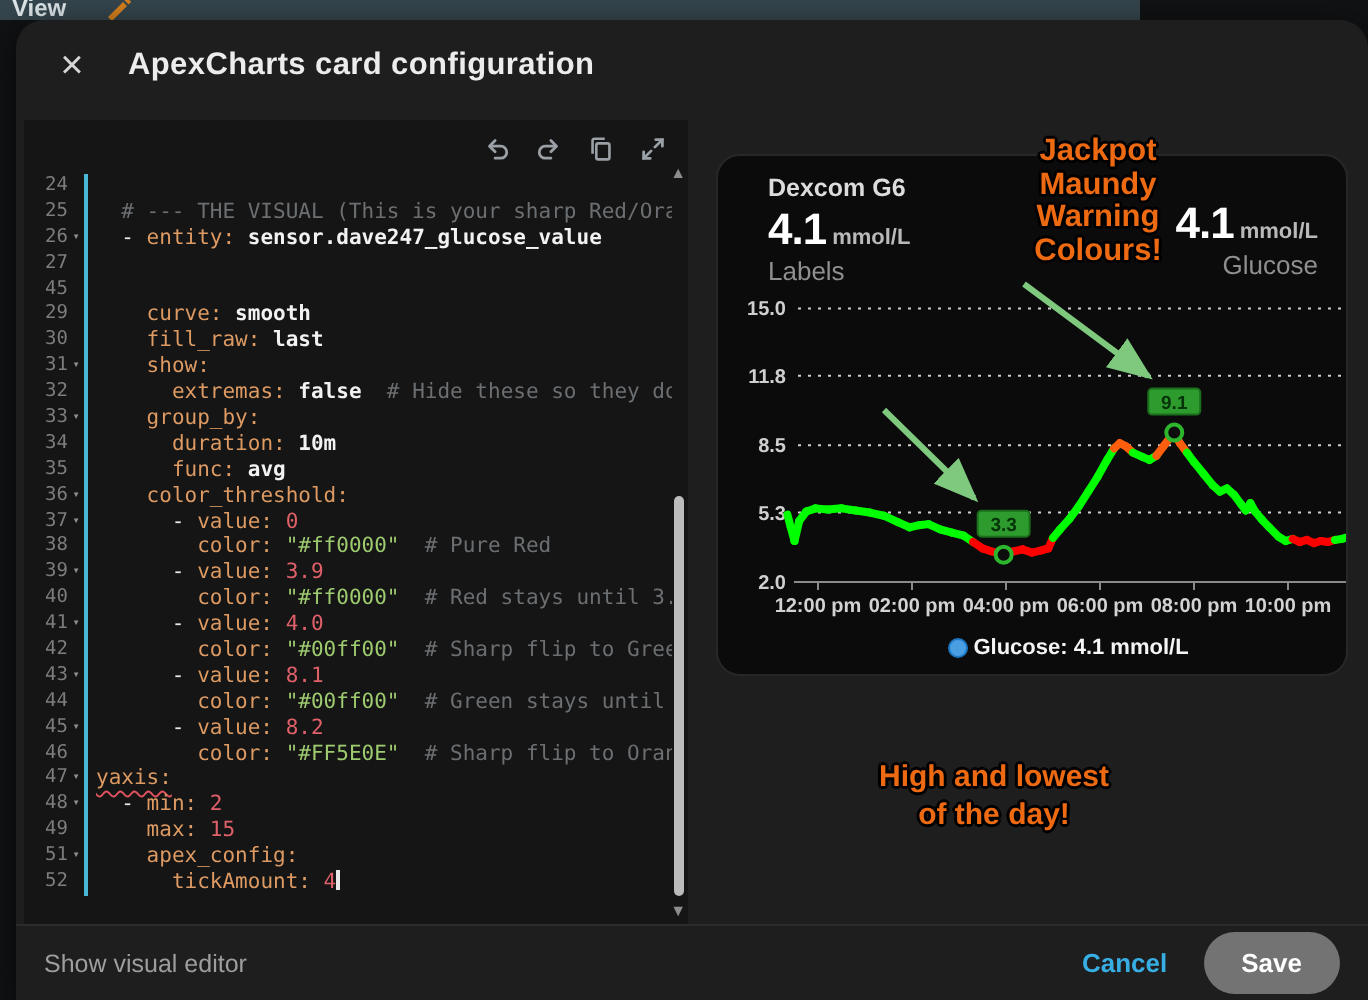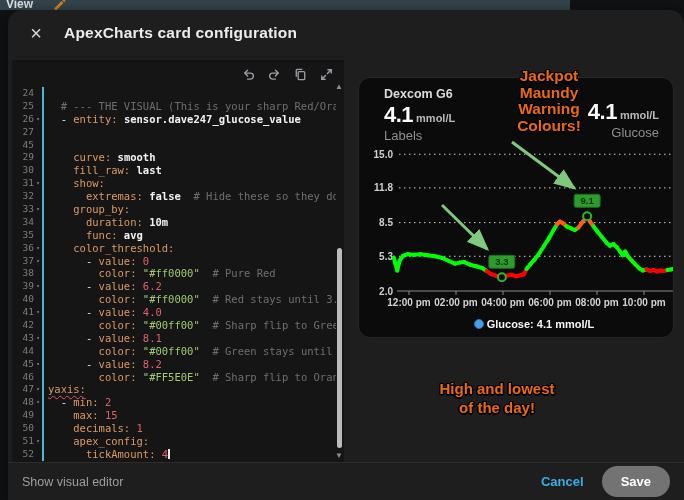--- a/index.html
+++ b/index.html
@@ -114,32 +114,31 @@
         <div class="code-row"><span class="gut-num">29</span><span class="gut-fold"></span><span class="gut-bar"></span><span class="code-text"><span class="tp">    </span><span class="tk">curve:</span><span class="tv"> smooth</span></span></div>
         <div class="code-row"><span class="gut-num">30</span><span class="gut-fold"></span><span class="gut-bar"></span><span class="code-text"><span class="tp">    </span><span class="tk">fill_raw:</span><span class="tv"> last</span></span></div>
         <div class="code-row"><span class="gut-num">31</span><span class="gut-fold">▾</span><span class="gut-bar"></span><span class="code-text"><span class="tp">    </span><span class="tk">show:</span></span></div>
         <div class="code-row"><span class="gut-num">32</span><span class="gut-fold"></span><span class="gut-bar"></span><span class="code-text"><span class="tp">      </span><span class="tk">extremas:</span><span class="tv"> false</span><span class="tc">  # Hide these so they don't turn</span></span></div>
         <div class="code-row"><span class="gut-num">33</span><span class="gut-fold">▾</span><span class="gut-bar"></span><span class="code-text"><span class="tp">    </span><span class="tk">group_by:</span></span></div>
         <div class="code-row"><span class="gut-num">34</span><span class="gut-fold"></span><span class="gut-bar"></span><span class="code-text"><span class="tp">      </span><span class="tk">duration:</span><span class="tv"> 10m</span></span></div>
         <div class="code-row"><span class="gut-num">35</span><span class="gut-fold"></span><span class="gut-bar"></span><span class="code-text"><span class="tp">      </span><span class="tk">func:</span><span class="tv"> avg</span></span></div>
         <div class="code-row"><span class="gut-num">36</span><span class="gut-fold">▾</span><span class="gut-bar"></span><span class="code-text"><span class="tp">    </span><span class="tk">color_threshold:</span></span></div>
         <div class="code-row"><span class="gut-num">37</span><span class="gut-fold">▾</span><span class="gut-bar"></span><span class="code-text"><span class="tp">      - </span><span class="tk">value:</span><span class="tn"> 0</span></span></div>
         <div class="code-row"><span class="gut-num">38</span><span class="gut-fold"></span><span class="gut-bar"></span><span class="code-text"><span class="tp">        </span><span class="tk">color:</span><span class="ts"> "#ff0000"</span><span class="tc">  # Pure Red</span></span></div>
-        <div class="code-row"><span class="gut-num">39</span><span class="gut-fold">▾</span><span class="gut-bar"></span><span class="code-text"><span class="tp">      - </span><span class="tk">value:</span><span class="tn"> 6.2</span></span></div>
+        <div class="code-row"><span class="gut-num">39</span><span class="gut-fold">▾</span><span class="gut-bar"></span><span class="code-text"><span class="tp">      - </span><span class="tk">value:</span><span class="tn"> 3.9</span></span></div>
         <div class="code-row"><span class="gut-num">40</span><span class="gut-fold"></span><span class="gut-bar"></span><span class="code-text"><span class="tp">        </span><span class="tk">color:</span><span class="ts"> "#ff0000"</span><span class="tc">  # Red stays until 3.9</span></span></div>
         <div class="code-row"><span class="gut-num">41</span><span class="gut-fold">▾</span><span class="gut-bar"></span><span class="code-text"><span class="tp">      - </span><span class="tk">value:</span><span class="tn"> 4.0</span></span></div>
         <div class="code-row"><span class="gut-num">42</span><span class="gut-fold"></span><span class="gut-bar"></span><span class="code-text"><span class="tp">        </span><span class="tk">color:</span><span class="ts"> "#00ff00"</span><span class="tc">  # Sharp flip to Green</span></span></div>
         <div class="code-row"><span class="gut-num">43</span><span class="gut-fold">▾</span><span class="gut-bar"></span><span class="code-text"><span class="tp">      - </span><span class="tk">value:</span><span class="tn"> 8.1</span></span></div>
         <div class="code-row"><span class="gut-num">44</span><span class="gut-fold"></span><span class="gut-bar"></span><span class="code-text"><span class="tp">        </span><span class="tk">color:</span><span class="ts"> "#00ff00"</span><span class="tc">  # Green stays until 8.1</span></span></div>
         <div class="code-row"><span class="gut-num">45</span><span class="gut-fold">▾</span><span class="gut-bar"></span><span class="code-text"><span class="tp">      - </span><span class="tk">value:</span><span class="tn"> 8.2</span></span></div>
         <div class="code-row"><span class="gut-num">46</span><span class="gut-fold"></span><span class="gut-bar"></span><span class="code-text"><span class="tp">        </span><span class="tk">color:</span><span class="ts"> "#FF5E0E"</span><span class="tc">  # Sharp flip to Orange</span></span></div>
         <div class="code-row"><span class="gut-num">47</span><span class="gut-fold">▾</span><span class="gut-bar"></span><span class="code-text"><span class="tk err">yaxis:</span></span></div>
         <div class="code-row"><span class="gut-num">48</span><span class="gut-fold">▾</span><span class="gut-bar"></span><span class="code-text"><span class="tp">  - </span><span class="tk">min:</span><span class="tn"> 2</span></span></div>
         <div class="code-row"><span class="gut-num">49</span><span class="gut-fold"></span><span class="gut-bar"></span><span class="code-text"><span class="tp">    </span><span class="tk">max:</span><span class="tn"> 15</span></span></div>
-        <div class="code-row"><span class="gut-num">50</span><span class="gut-fold"></span><span class="gut-bar"></span><span class="code-text"><span class="tp">    </span><span class="tk">decimals:</span><span class="tn"> 1</span></span></div>
         <div class="code-row"><span class="gut-num">51</span><span class="gut-fold">▾</span><span class="gut-bar"></span><span class="code-text"><span class="tp">    </span><span class="tk">apex_config:</span></span></div>
         <div class="code-row"><span class="gut-num">52</span><span class="gut-fold"></span><span class="gut-bar"></span><span class="code-text"><span class="tp">      </span><span class="tk">tickAmount:</span><span class="tn"> 4</span><span class="cursor"></span></span></div>
       </div>
     <div class="scroll-arrow up">▲</div>
     <div class="vscroll-thumb"></div>
     <div class="scroll-arrow down">▼</div>
   </div>
 
   <div class="preview">
     <div class="glucose-card">

